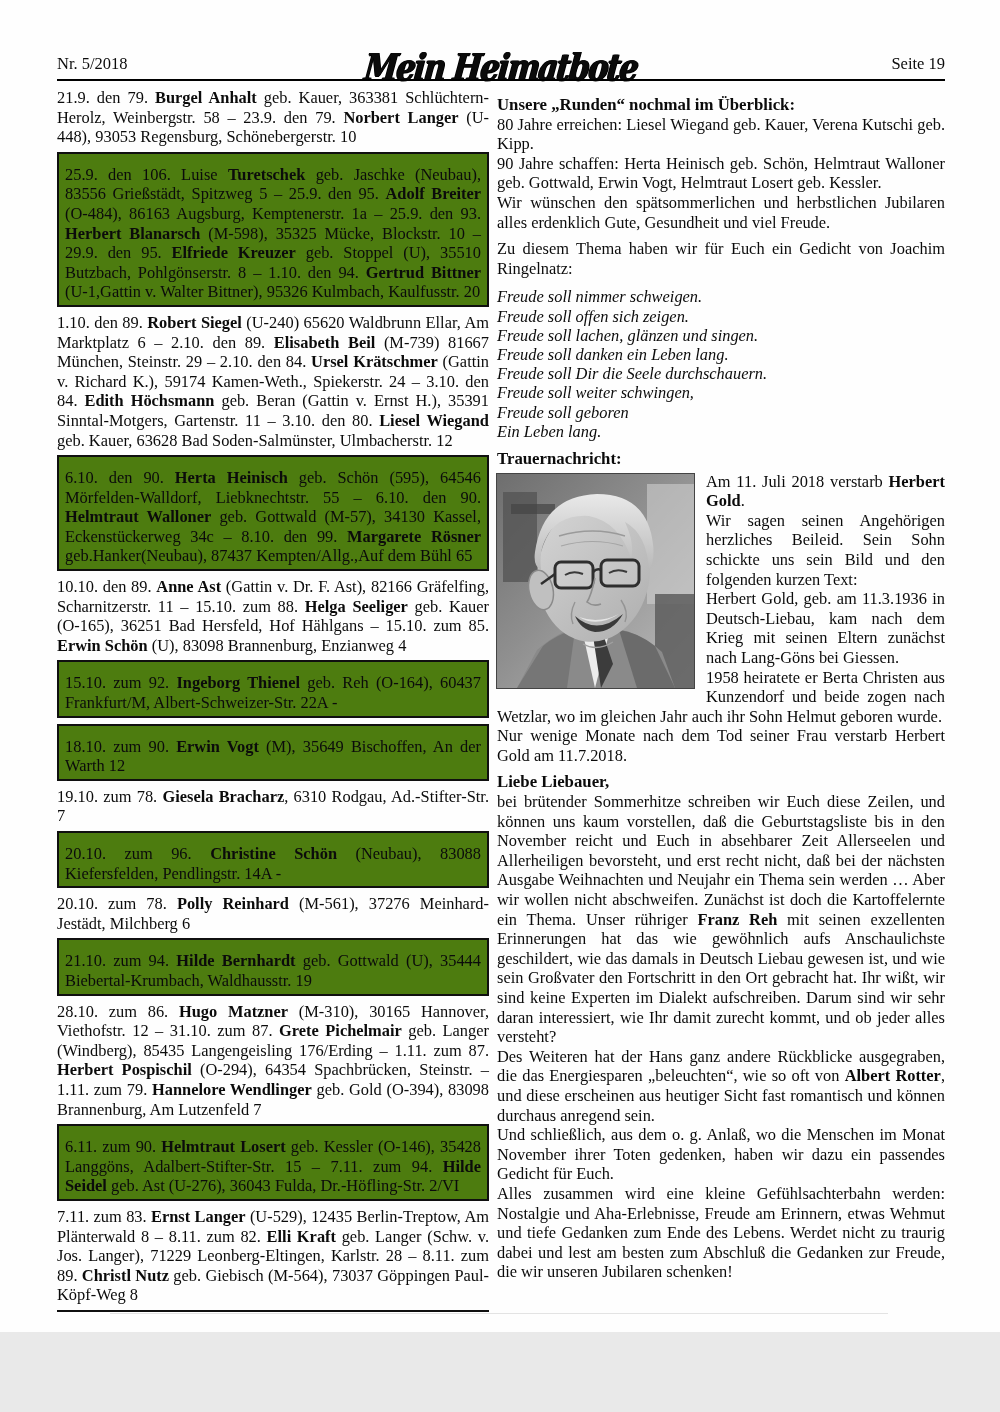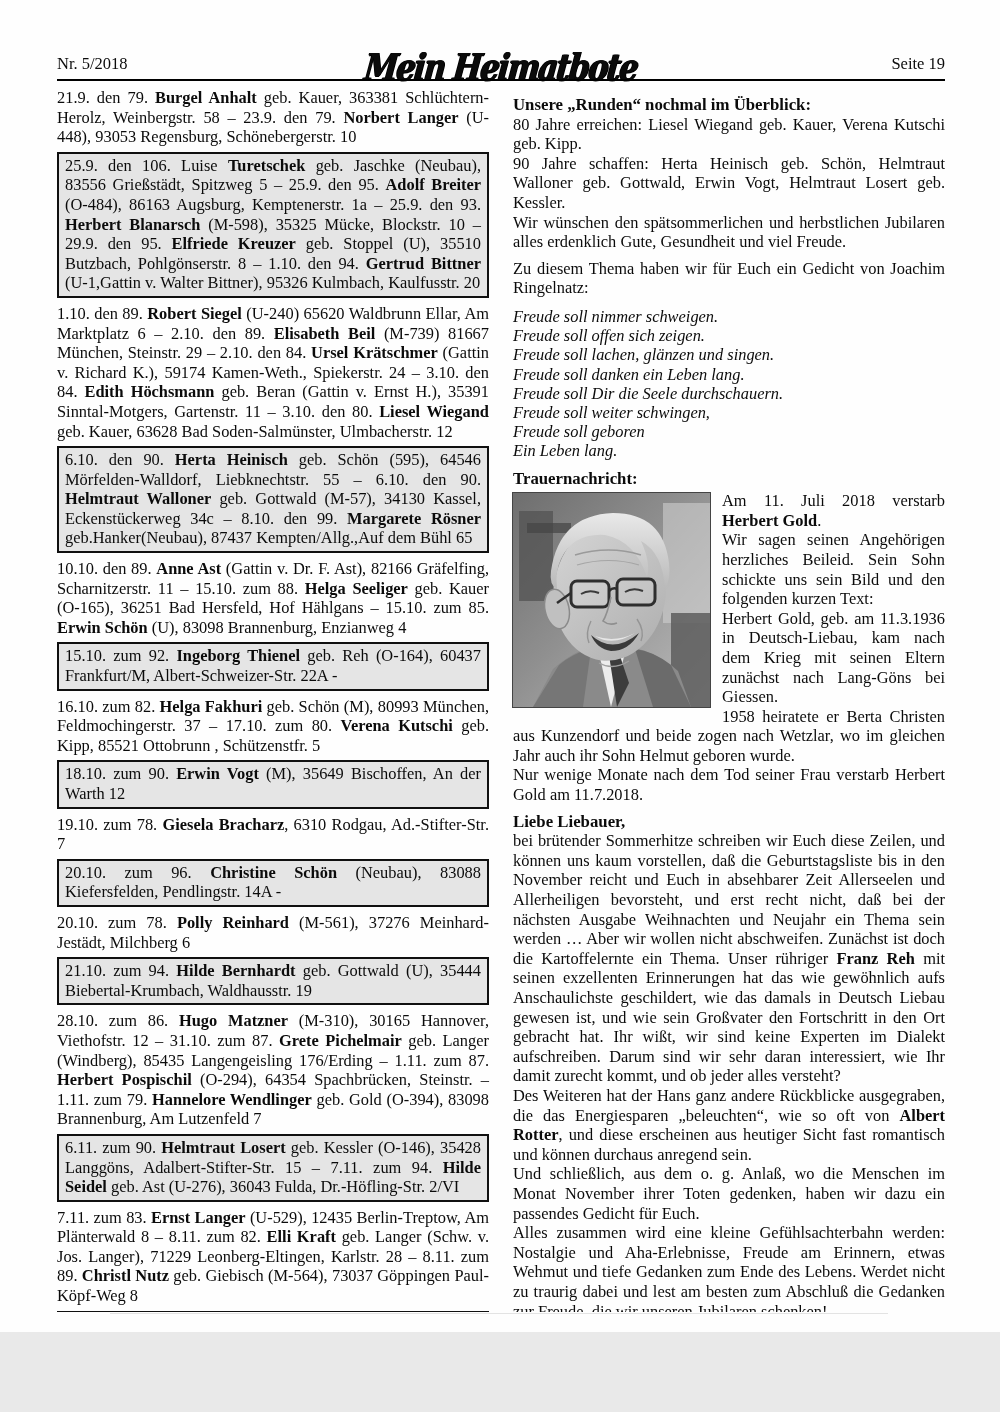--- a/index.html
+++ b/index.html
@@ -18,29 +18,29 @@
     font-size:37px;letter-spacing:-2px;
     transform:skewX(-6deg) scaleX(.82);
     text-shadow:1px 0 #000,-1px 0 #000,0 1px #000;
     white-space:nowrap;
   }
   .pageno{position:absolute;right:0;bottom:2px;font-size:16.5px;}
   .rule{position:absolute;top:79px;left:57px;right:55px;border-top:2.5px solid #000;}
   
   .columns{
     position:absolute;top:88px;left:57px;right:55px;bottom:20px;
-    display:flex;gap:24px;overflow:hidden;
+    display:flex;gap:8px;overflow:hidden;
   }
   .col{min-width:0;}
   .col.left{width:432px;flex:none;}
   .col.right{flex:1;}
   .entry{text-align:justify;margin:0 0 5px;}
   .boxed{
-    background:#e5e5e5;border:2px solid #101010;
-    padding:2px 6px 3px;margin:2px 0 6px;
+    background:#4d7c0f;border:2px solid #101010;
+    padding:11px 6px 3px;margin:2px 0 6px;
   }
   h3{font-size:16.8px;line-height:19.6px;margin:7px 0 0;font-weight:bold;}
   .overview div{text-align:justify;}
   .poemintro{margin-top:7px;}
   .poem{margin:9px 0 8px;}
   .poem div{text-align:left;font-style:italic;line-height:19.2px;}
   
   .obit{margin-top:3px;}
   .obit:after{content:"";display:block;clear:both;}
   .photo{
@@ -66,21 +66,20 @@
 
   <div class="columns">
 
     <div class="col left" id="left-col">
         <div class="entry">21.9. den 79. <b>Burgel Anhalt</b> geb. Kauer, 363381 Schlüchtern-Herolz, Weinbergstr. 58 – 23.9. den 79. <b>Norbert Langer</b> (U-448), 93053 Regensburg, Schönebergerstr. 10</div>
         <div class="entry boxed">25.9. den 106. Luise <b>Turetschek</b> geb. Jaschke (Neubau), 83556 Grießstädt, Spitzweg 5 – 25.9. den 95. <b>Adolf Breiter</b> (O-484), 86163 Augsburg, Kemptenerstr. 1a – 25.9. den 93. <b>Herbert Blanarsch</b> (M-598), 35325 Mücke, Blockstr. 10 – 29.9. den 95. <b>Elfriede Kreuzer</b> geb. Stoppel (U), 35510 Butzbach, Pohlgönserstr. 8 – 1.10. den 94. <b>Gertrud Bittner</b> (U-1,Gattin v. Walter Bittner), 95326 Kulmbach, Kaulfusstr. 20</div>
         <div class="entry">1.10. den 89. <b>Robert Siegel</b> (U-240) 65620 Waldbrunn Ellar, Am Marktplatz 6 – 2.10. den 89. <b>Elisabeth Beil</b> (M-739) 81667 München, Steinstr. 29 – 2.10. den 84. <b>Ursel Krätschmer</b> (Gattin v. Richard K.), 59174 Kamen-Weth., Spiekerstr. 24 – 3.10. den 84. <b>Edith Höchsmann</b> geb. Beran (Gattin v. Ernst H.), 35391 Sinntal-Motgers, Gartenstr. 11 – 3.10. den 80. <b>Liesel Wiegand</b> geb. Kauer, 63628 Bad Soden-Salmünster, Ulmbacherstr. 12</div>
         <div class="entry boxed">6.10. den 90. <b>Herta Heinisch</b> geb. Schön (595), 64546 Mörfelden-Walldorf, Liebknechtstr. 55 – 6.10. den 90. <b>Helmtraut Walloner</b> geb. Gottwald (M-57), 34130 Kassel, Eckenstückerweg 34c – 8.10. den 99. <b>Margarete Rösner</b> geb.Hanker(Neubau), 87437 Kempten/Allg.,Auf dem Bühl 65</div>
         <div class="entry">10.10. den 89. <b>Anne Ast</b> (Gattin v. Dr. F. Ast), 82166 Gräfelfing, Scharnitzerstr. 11 – 15.10. zum 88. <b>Helga Seeliger</b> geb. Kauer (O-165), 36251 Bad Hersfeld, Hof Hählgans – 15.10. zum 85. <b>Erwin Schön</b> (U), 83098 Brannenburg, Enzianweg 4</div>
         <div class="entry boxed">15.10. zum 92. <b>Ingeborg Thienel</b> geb. Reh (O-164), 60437 Frankfurt/M, Albert-Schweizer-Str. 22A -</div>
-        <div class="entry">16.10. zum 82. <b>Helga Fakhuri</b> geb. Schön (M), 80993 München, Feldmochingerstr. 37 – 17.10. zum 80. <b>Verena Kutschi</b> geb. Kipp, 85521 Ottobrunn , Schützenstfr. 5</div>
         <div class="entry boxed">18.10. zum 90. <b>Erwin Vogt</b> (M), 35649 Bischoffen, An der Warth 12</div>
         <div class="entry">19.10. zum 78. <b>Giesela Bracharz</b>, 6310 Rodgau, Ad.-Stifter-Str. 7</div>
         <div class="entry boxed">20.10. zum 96. <b>Christine Schön</b> (Neubau), 83088 Kiefersfelden, Pendlingstr. 14A -</div>
         <div class="entry">20.10. zum 78. <b>Polly Reinhard</b> (M-561), 37276 Meinhard-Jestädt, Milchberg 6</div>
         <div class="entry boxed">21.10. zum 94. <b>Hilde Bernhardt</b> geb. Gottwald (U), 35444 Biebertal-Krumbach, Waldhausstr. 19</div>
         <div class="entry">28.10. zum 86. <b>Hugo Matzner</b> (M-310), 30165 Hannover, Viethofstr. 12 – 31.10. zum 87. <b>Grete Pichelmair</b> geb. Langer (Windberg), 85435 Langengeisling 176/Erding – 1.11. zum 87. <b>Herbert Pospischil</b> (O-294), 64354 Spachbrücken, Steinstr. – 1.11. zum 79. <b>Hannelore Wendlinger</b> geb. Gold (O-394), 83098 Brannenburg, Am Lutzenfeld 7</div>
         <div class="entry boxed">6.11. zum 90. <b>Helmtraut Losert</b> geb. Kessler (O-146), 35428 Langgöns, Adalbert-Stifter-Str. 15 – 7.11. zum 94. <b>Hilde Seidel</b> geb. Ast (U-276), 36043 Fulda, Dr.-Höfling-Str. 2/VI</div>
         <div class="entry">7.11. zum 83. <b>Ernst Langer</b> (U-529), 12435 Berlin-Treptow, Am Plänterwald 8 – 8.11. zum 82. <b>Elli Kraft</b> geb. Langer (Schw. v. Jos. Langer), 71229 Leonberg-Eltingen, Karlstr. 28 – 8.11. zum 89. <b>Christl Nutz</b> geb. Giebisch (M-564), 73037 Göppingen Paul-Köpf-Weg 8</div>
         <div class="entry boxed">9.11. zum 94. <b>Berta Leiter</b> geb. Ruprecht, 83024 Rosenheim, Gamsweg 2</div>
         <div class="entry">9.11. zum 84. <b>Johann Fiedler</b> (U-256), 63179 Obertshausen, Biebererstr. 38 – 10.11. zum 85. <b>Grete Kalla</b> geb. Schubert (U-352), 36043 Fulda, Robert-Koch-Str. 3</div>

